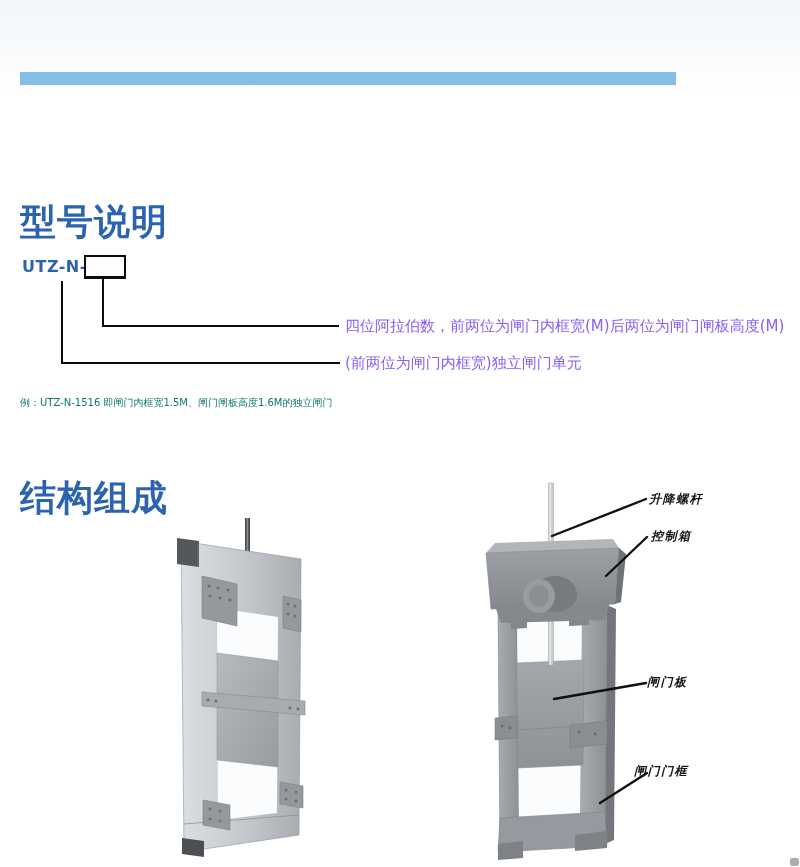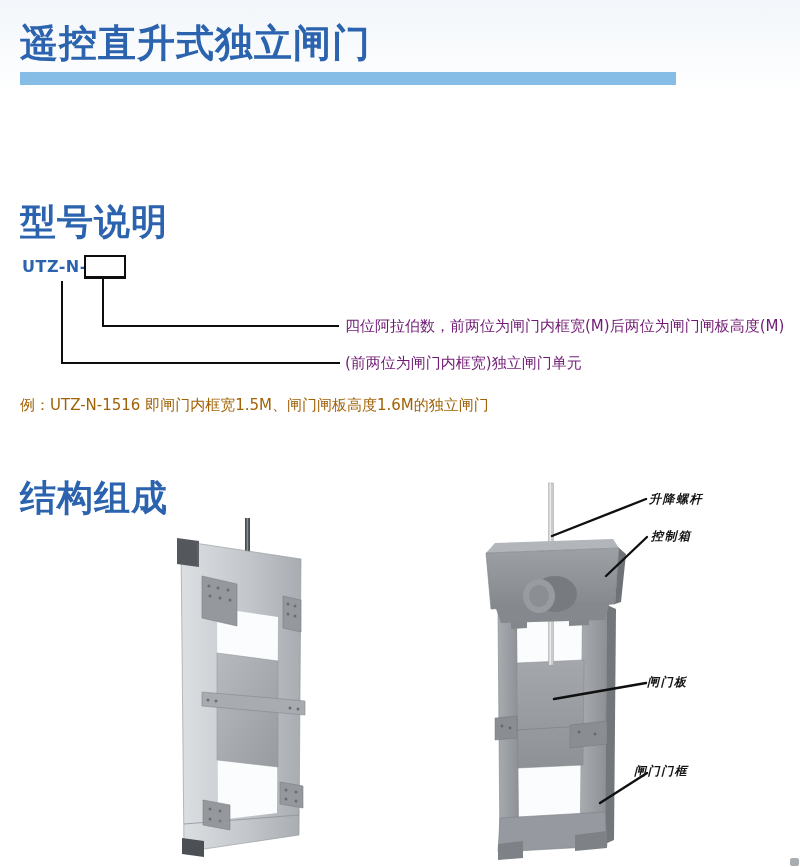--- a/index.html
+++ b/index.html
@@ -35,27 +35,27 @@
   .digit-box{
     position:absolute;left:84px;top:255px;width:38px;height:19px;
     background:#fefefe;border:2px solid #0d0d0d;border-bottom-width:3px;
   }
   .ln{position:absolute;background:#0d0d0d;}
   .vlA{left:61px;top:281px;width:2px;height:83px;}
   .hlA{left:61px;top:362px;width:279px;height:2px;}
   .vlB{left:102px;top:279px;width:2px;height:48px;}
   .hlB{left:102px;top:325px;width:237px;height:2px;}
   .diagram-callout{
-    position:absolute;left:345px;font-size:15px;color:#701a75;white-space:nowrap;text-align:right;
+    position:absolute;left:345px;font-size:15px;color:#8b5cf6;white-space:nowrap;text-align:right;
   }
   .co-digits{top:317px;}
   .co-unit{top:354px;}
   .example{
     position:absolute;left:20px;top:396px;margin:0;
-    font-size:15px;color:#a16207;white-space:nowrap;
+    font-size:10px;color:#0f766e;white-space:nowrap;
   }
   .gate-svg{position:absolute;}
   .gate-left{left:140px;top:512px;}
   .gate-right{left:455px;top:478px;}
   .leader-overlay{position:absolute;left:0;top:0;pointer-events:none;}
   .part-label{
     position:absolute;font-family:Liberation Sans, sans-serif;
     font-style:italic;font-weight:700;font-size:12px;color:#141414;
     letter-spacing:1.5px;white-space:nowrap;
   }
@@ -67,21 +67,20 @@
     position:absolute;left:790px;top:858px;width:9px;height:8px;
     background:#9aa0a6;border-radius:2px;opacity:.85;
   }
 </style>
 </head>
 <body>
 
 <div class="page">
   <div class="top-tint"></div>
 
-  <h1 class="page-title">遥控直升式独立闸门</h1>
   <div class="title-underline"></div>
 
   <h2 class="sec-heading h-model">型号说明</h2>
 
   <div>
     <span class="model-prefix">UTZ-N--</span>
     <div class="digit-box"></div>
     <div class="ln vlA"></div>
     <div class="ln hlA"></div>
     <div class="ln vlB"></div>

